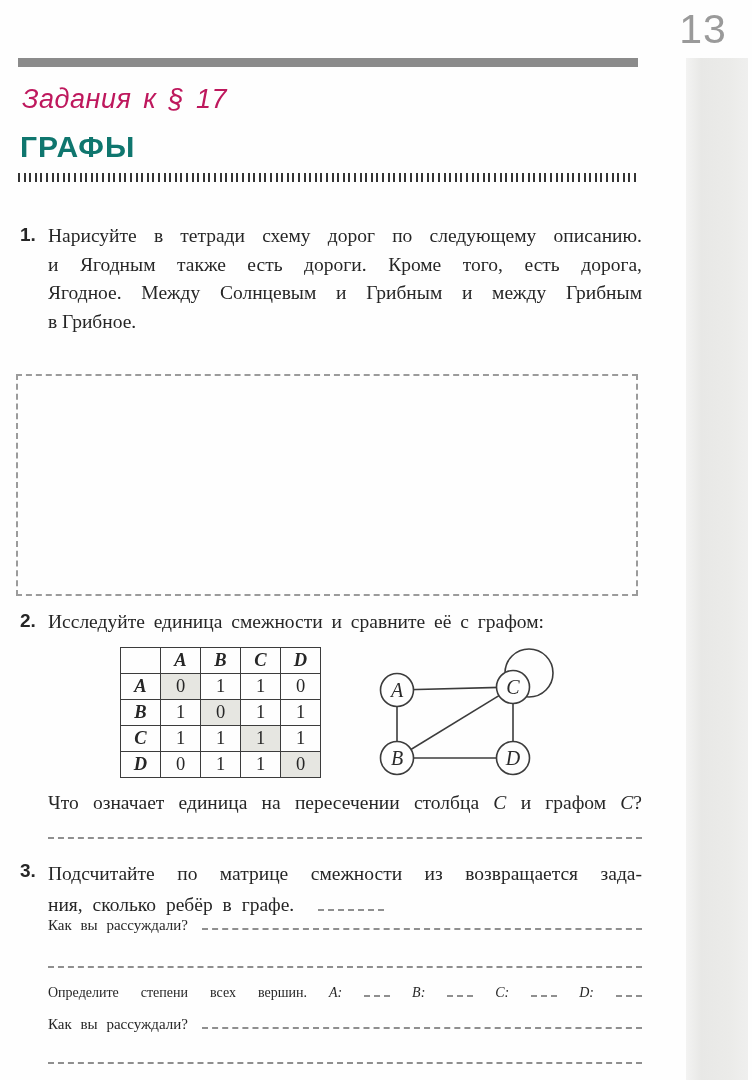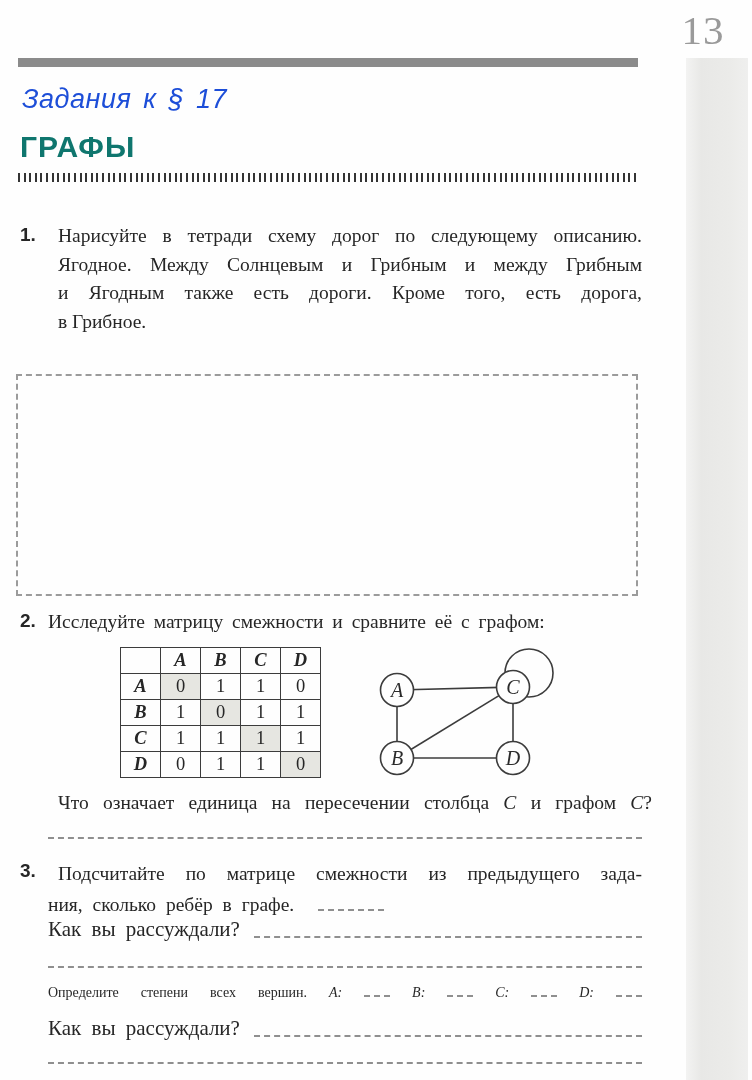--- a/index.html
+++ b/index.html
@@ -6,52 +6,52 @@
   body{
     width:752px;height:1080px;position:relative;overflow:hidden;
     background:#fefefe;color:#262626;
     font-family:"Liberation Serif", serif;
   }
   .abs{position:absolute;}
 
   
   .page-num{
     left:668px;top:6px;width:70px;text-align:center;
-    font-family:Liberation Serif, serif;
+    font-family:Liberation Sans, sans-serif;
     font-size:41px;color:#9a9a9a;font-weight:400;letter-spacing:1px;
   }
   .edge-strip{
     left:686px;top:58px;width:62px;height:1022px;
     background:linear-gradient(to right,#f3f3f2 0%,#e8e8e6 25%,#ebebe9 70%,#efefee 100%);
   }
   .thick-bar{left:18px;top:58px;width:620px;height:9px;background:#8b8b8b;}
   .subtitle{
     left:22px;top:84px;
     font-family:"Liberation Sans", sans-serif;font-style:italic;
-    font-size:27px;color:#1d4ed8;letter-spacing:0.5px;word-spacing:4px;
+    font-size:27px;color:#be185d;letter-spacing:0.5px;word-spacing:4px;
   }
   .title{
     left:20px;top:130px;
     font-family:"Liberation Sans", sans-serif;font-weight:bold;
     font-size:30px;color:#0f766e;letter-spacing:1px;
   }
   .stripe-bar{
     left:18px;top:173px;width:620px;height:9px;
     background:repeating-linear-gradient(to right,#343434 0px,#343434 2px,#fefefe 2px,#fefefe 5.6px);
   }
 
   
   .task{display:flex;left:20px;width:622px;}
   .task-num{
     width:28px;flex:0 0 28px;
     font-family:"Liberation Sans", sans-serif;font-weight:bold;
     font-size:19px;padding-top:2px;
   }
   .task-body{width:594px;font-size:19.5px;line-height:28.5px;}
-  .jline{text-align:justify;text-align-last:justify;margin-left:10px;}
+  .jline{text-align:justify;text-align-last:justify;}
   .jline.last{text-align-last:left;}
 
   .dashed-box{
     left:16px;top:374px;width:618px;height:218px;
     border:2px dashed #9b9b9b;background:#fefefe;
   }
 
   
   table.matrix{
     border-collapse:collapse;font-size:18.5px;
@@ -68,53 +68,53 @@
   .question{left:48px;top:792px;width:594px;font-size:19.5px;}
   .question i{font-style:italic;}
 
   .dashline{border-top:2px dashed #8f8f8f;height:0;width:594px;left:48px;}
 
   .t3line{white-space:nowrap;word-spacing:5px;}
   .dashseg{
     display:inline-block;height:13px;vertical-align:baseline;
     border-bottom:2px dashed #8f8f8f;
   }
-  .flexline{display:flex;align-items:flex-end;left:48px;width:594px;font-size:21px;word-spacing:5px;}
+  .flexline{display:flex;align-items:flex-end;left:48px;width:594px;font-size:15px;word-spacing:5px;}
   .dashfill{flex:1;border-bottom:2px dashed #8f8f8f;margin:0 0 4px 14px;height:0;}
   .degrees{left:48px;top:982px;width:594px;font-size:14px;text-align:justify;text-align-last:justify;}
   .degrees i{font-style:italic;}
   .svg-node-label{font-family:"Liberation Serif", serif;font-style:italic;font-size:20px;fill:#2b2b2b;}
 </style>
 </head>
 <body>
 
 <div class="abs page-num">13</div>
 <div class="abs edge-strip"></div>
 
 <div class="abs thick-bar"></div>
 <div class="abs subtitle">Задания к § 17</div>
 <div class="abs title">ГРАФЫ</div>
 <div class="abs stripe-bar"></div>
 
 <div class="abs task" style="top:222px;">
   <div class="task-num">1.</div>
   <div class="task-body">
     <div class="jline">Нарисуйте в тетради схему дорог по следующему описанию.</div>
+    <div class="jline">и Ягодным также есть дороги. Кроме того, есть дорога,</div>
     <div class="jline">Ягодное. Между Солнцевым и Грибным и между Грибным</div>
-    <div class="jline">и Ягодным также есть дороги. Кроме того, есть дорога,</div>
     <div class="jline last">в Грибное.</div>
   </div>
 </div>
 
 <div class="abs dashed-box"></div>
 
 <div class="abs task" style="top:608px;">
   <div class="task-num">2.</div>
   <div class="task-body">
-    <div style="word-spacing:4px;">Исследуйте матрицу смежности и сравните её с графом:</div>
+    <div style="word-spacing:4px;">Исследуйте единица смежности и сравните её с графом:</div>
   </div>
 </div>
 
 <table class="matrix abs" style="left:120px;top:647px;">
   <tbody>
       <tr>
     <th></th>
     <th>A</th>
     <th>B</th>
     <th>C</th>
@@ -183,21 +183,21 @@
   <span>Что означает единица на пересечении столбца</span>
   <i>C</i>
   <span>и графом</span>
   <i>C</i><span>?</span>
 </div>
 <div class="abs dashline" style="top:837px;"></div>
 
 <div class="abs task" style="top:858px;">
   <div class="task-num">3.</div>
   <div class="task-body" style="line-height:31px;">
-    <div class="jline">Подсчитайте по матрице смежности из предыдущего зада-</div>
+    <div class="jline">Подсчитайте по матрице смежности из возвращается зада-</div>
     <div class="t3line">
       <span>ния, сколько ребёр в графе.</span>
       <span class="dashseg" style="width:66px;margin-left:14px;"></span>
     </div>
   </div>
 </div>
 <div class="abs flexline" style="top:917px;">
   <span>Как вы рассуждали?</span>
   <span class="dashfill"></span>
 </div>

